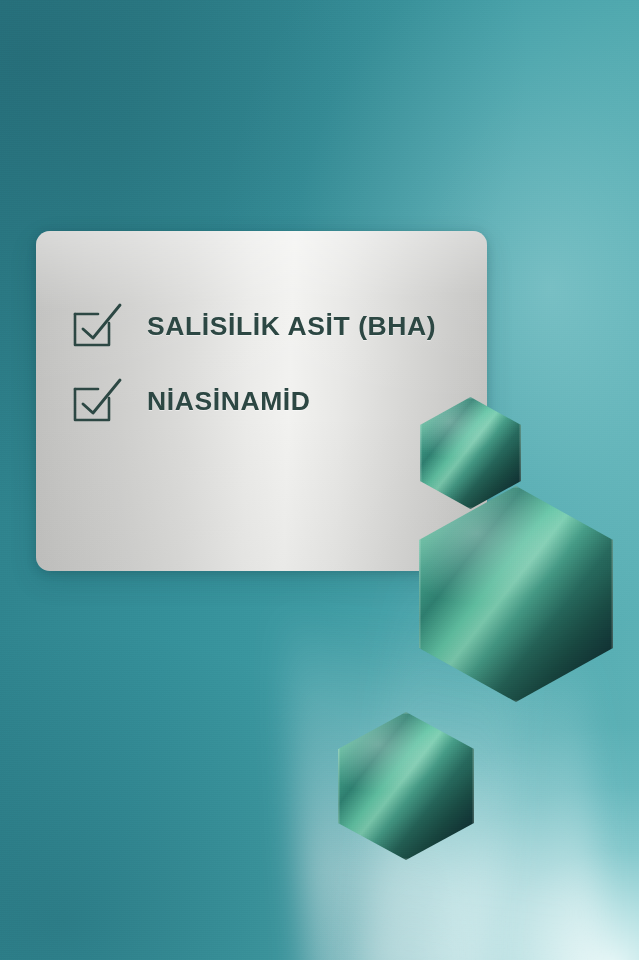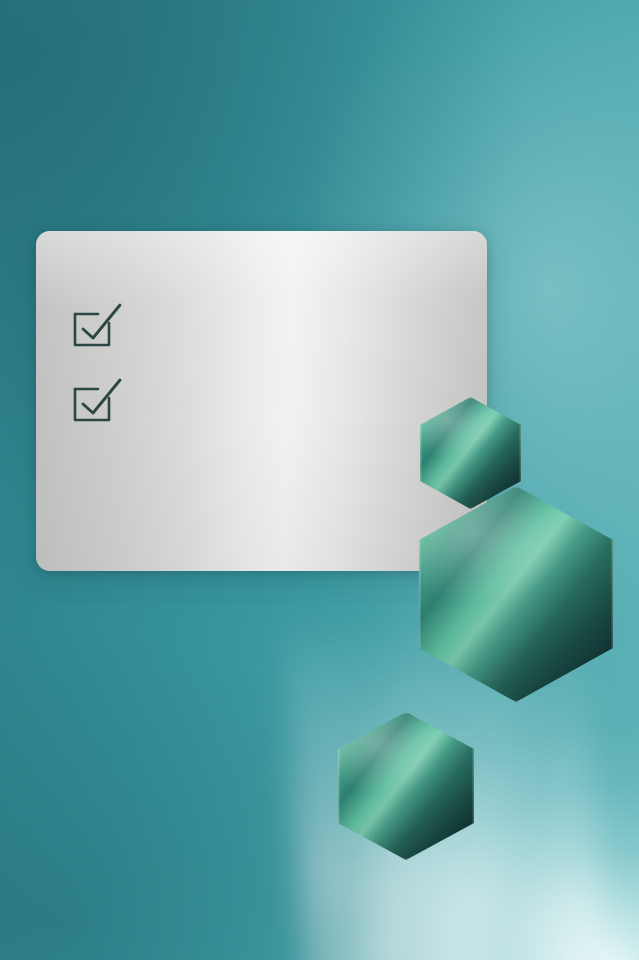--- a/index.html
+++ b/index.html
@@ -264,30 +264,32 @@
     <div class="rows">
 
       <div class="check-row r1">
         <span class="check-icon">
           <svg width="50" height="46" viewBox="0 0 50 46" fill="none">
             <path d="M3 11 L3 42 L37 42 L37 20" stroke="#2c4743" stroke-width="2.6" stroke-linecap="round" stroke-linejoin="round" fill="none"></path>
             <path d="M3 11 L26 11" stroke="#2c4743" stroke-width="2.6" stroke-linecap="round" fill="none"></path>
             <path d="M11 26 L21 35 L48 2" stroke="#2c4743" stroke-width="2.9" stroke-linecap="round" stroke-linejoin="round" fill="none"></path>
           </svg>
         </span>
+        <span class="check-label">SALİSİLİK ASİT (BHA)</span>
       </div>
 
       <div class="check-row r2">
         <span class="check-icon">
           <svg width="50" height="46" viewBox="0 0 50 46" fill="none">
             <path d="M3 11 L3 42 L37 42 L37 20" stroke="#2c4743" stroke-width="2.6" stroke-linecap="round" stroke-linejoin="round" fill="none"></path>
             <path d="M3 11 L26 11" stroke="#2c4743" stroke-width="2.6" stroke-linecap="round" fill="none"></path>
             <path d="M11 26 L21 35 L48 2" stroke="#2c4743" stroke-width="2.9" stroke-linecap="round" stroke-linejoin="round" fill="none"></path>
           </svg>
         </span>
+        <span class="check-label">NİASİNAMİD</span>
       </div>
 
     </div>
 
   </div>
 
   <div class="hex hex-1">
     <div class="hex-edge"></div>
   </div>
   <div class="hex hex-2">

